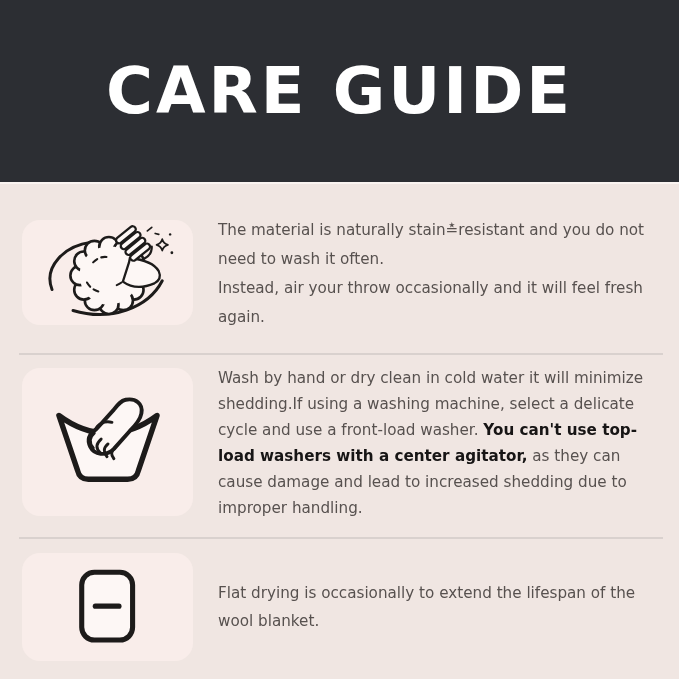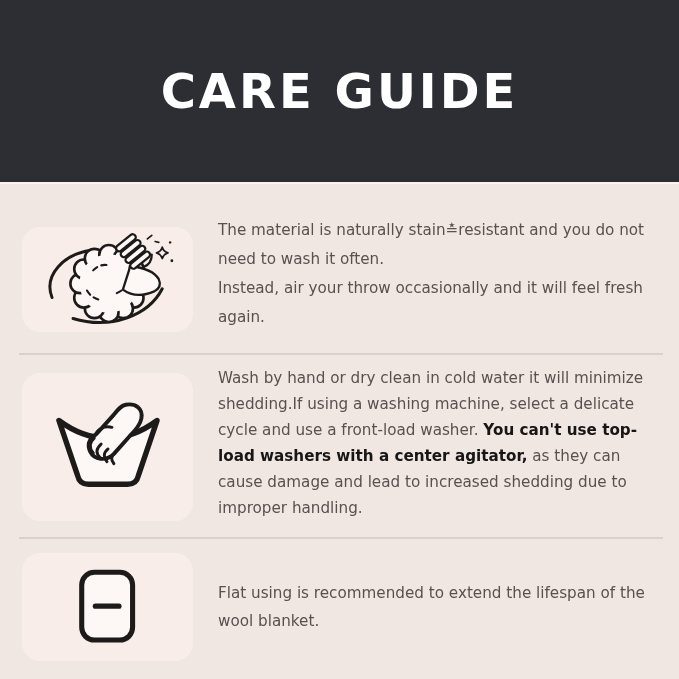--- a/index.html
+++ b/index.html
@@ -14,29 +14,29 @@
   .header{
     height:184px;
     background:#2c2e33;
     display:flex;align-items:center;justify-content:center;
     border-bottom:2px solid #faf4f1;
     box-sizing:border-box;
   }
   .header h1{
     margin:0;
     color:#ffffff;
-    font-size:48px;
+    font-size:64px;
     font-weight:600;
     letter-spacing:3px;
     font-family:"DejaVu Sans","Liberation Sans",sans-serif;
   }
   
   .section{
     display:flex;
-    align-items:flex-end;
+    align-items:center;
     padding:0 19px 0 22px;
     gap:25px;
     box-sizing:border-box;
   }
   .icon-card{
     flex:none;
     width:171px;
     background:#f9edea;
     border-radius:18px;
     display:flex;align-items:center;justify-content:center;
@@ -144,14 +144,14 @@
 
 <hr class="divider d2">
 
 <div class="section s3">
   <div class="icon-card">
     <svg width="78" height="86" viewBox="0 0 92 100" aria-hidden="true">
       <rect x="15" y="9" width="60" height="80" rx="15" class="ln fillw" stroke-width="6"></rect>
       <path class="ln" stroke-width="6" d="M31,49 L59,49"></path>
     </svg>
   </div>
-  <p class="sec-text"><span>Flat using is recommended to extend the lifespan of the wool blanket.</span><strong></strong><span></span></p>
+  <p class="sec-text"><span>Flat drying is occasionally to extend the lifespan of the wool blanket.</span><strong></strong><span></span></p>
 </div>
 
 </body></html>

